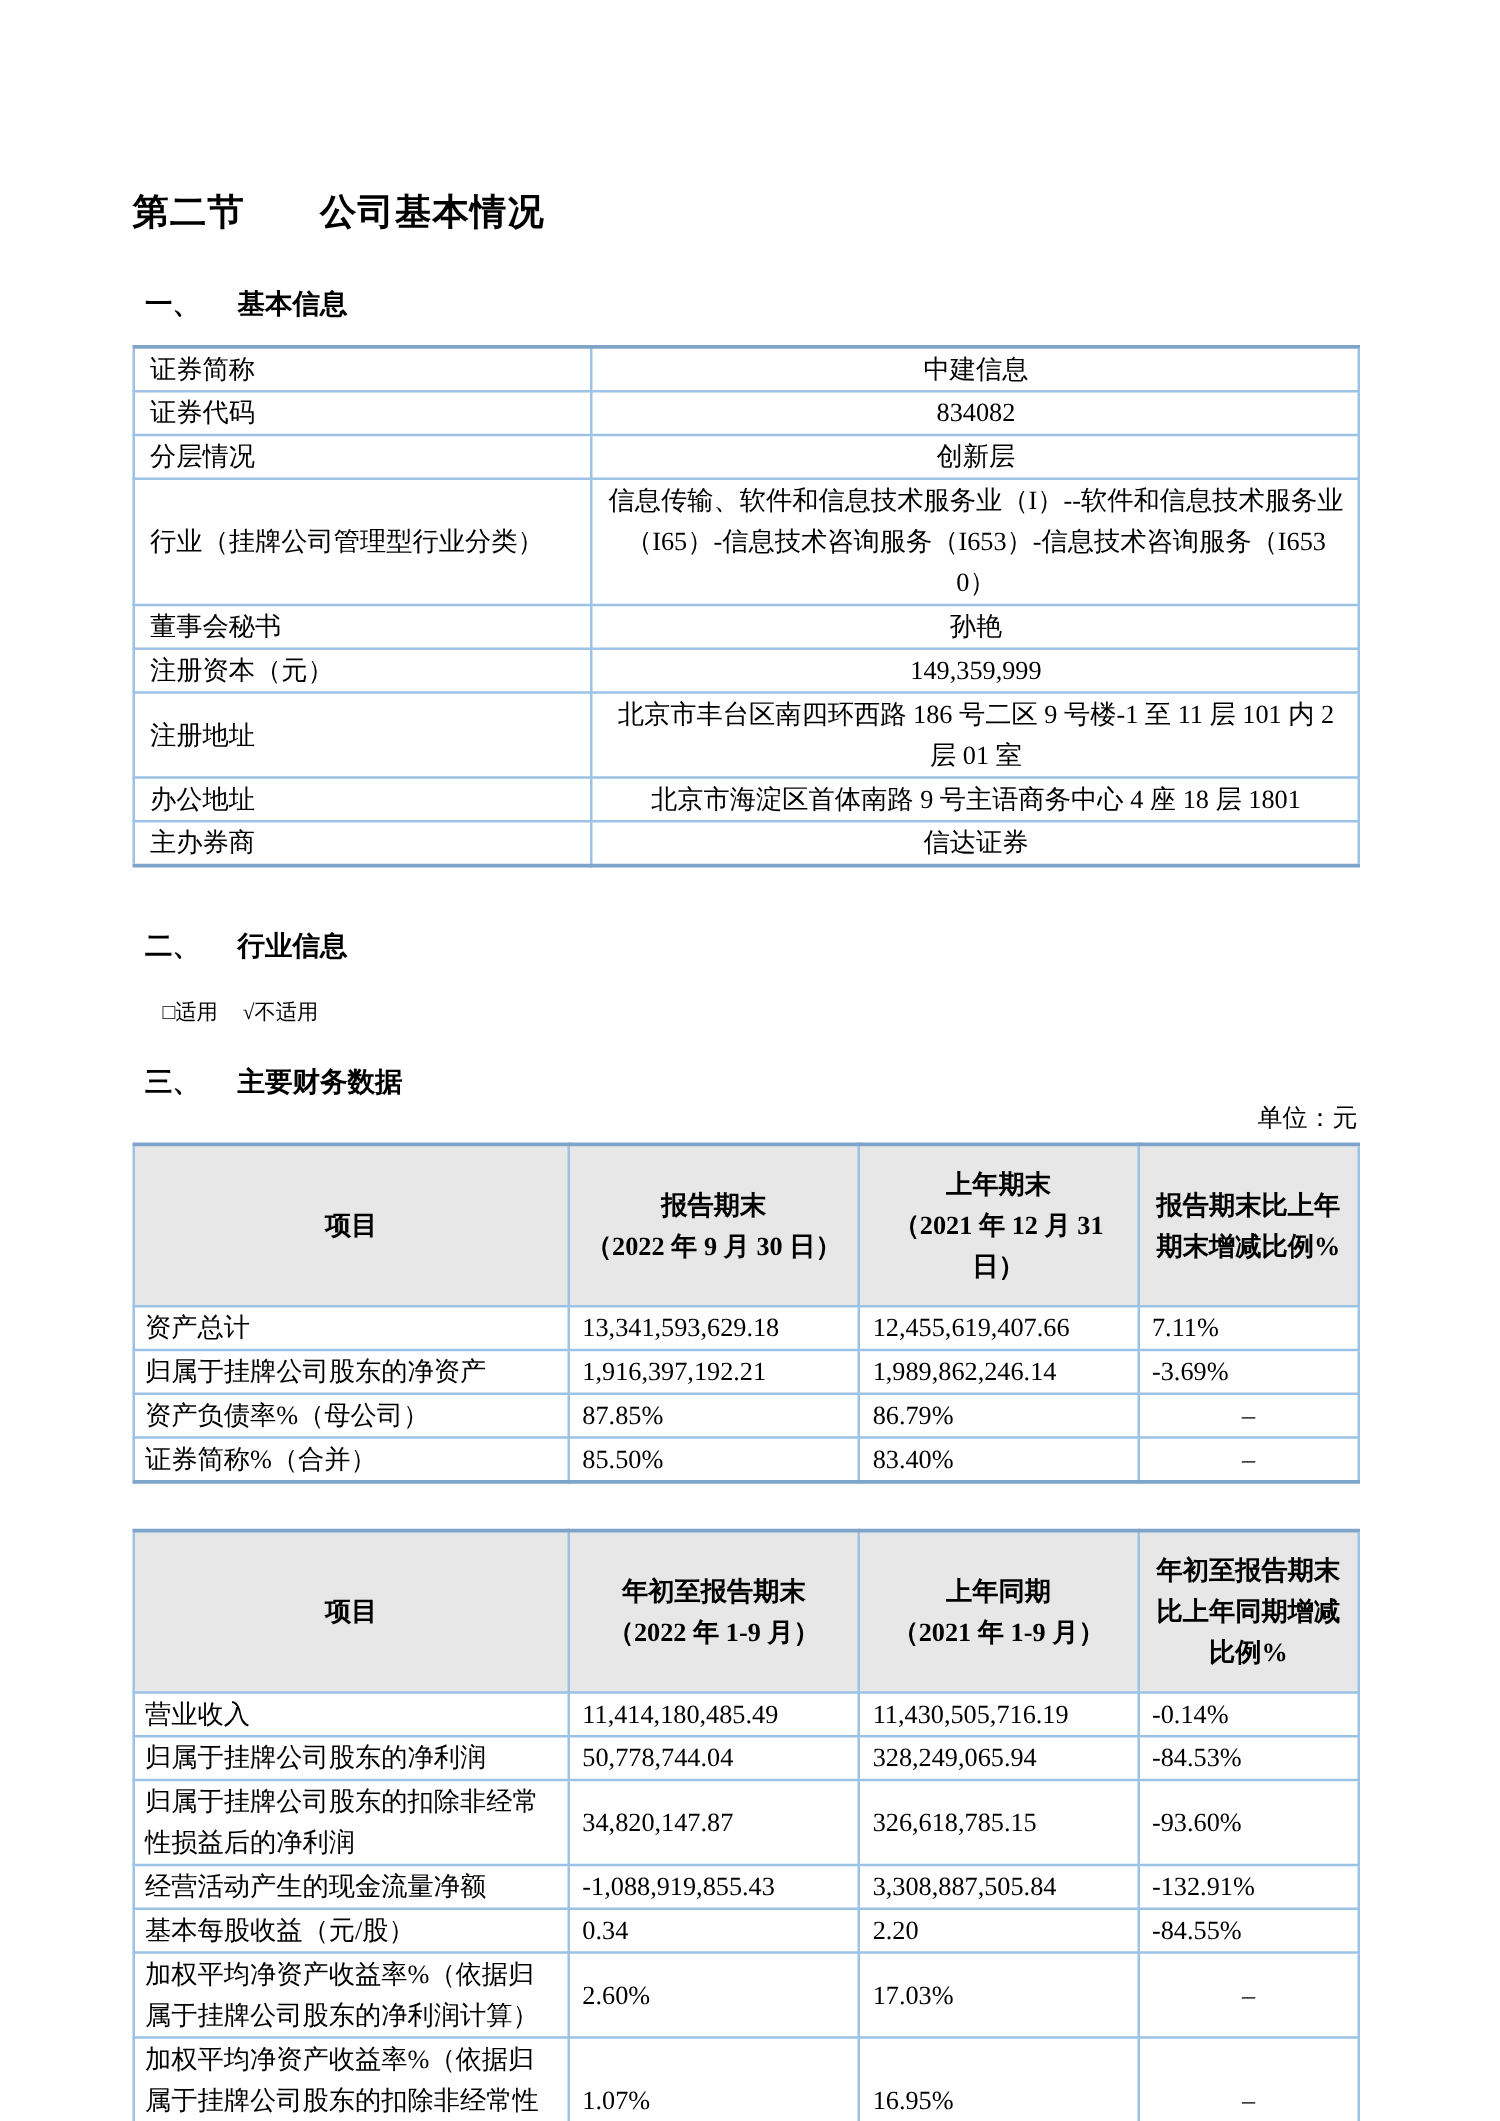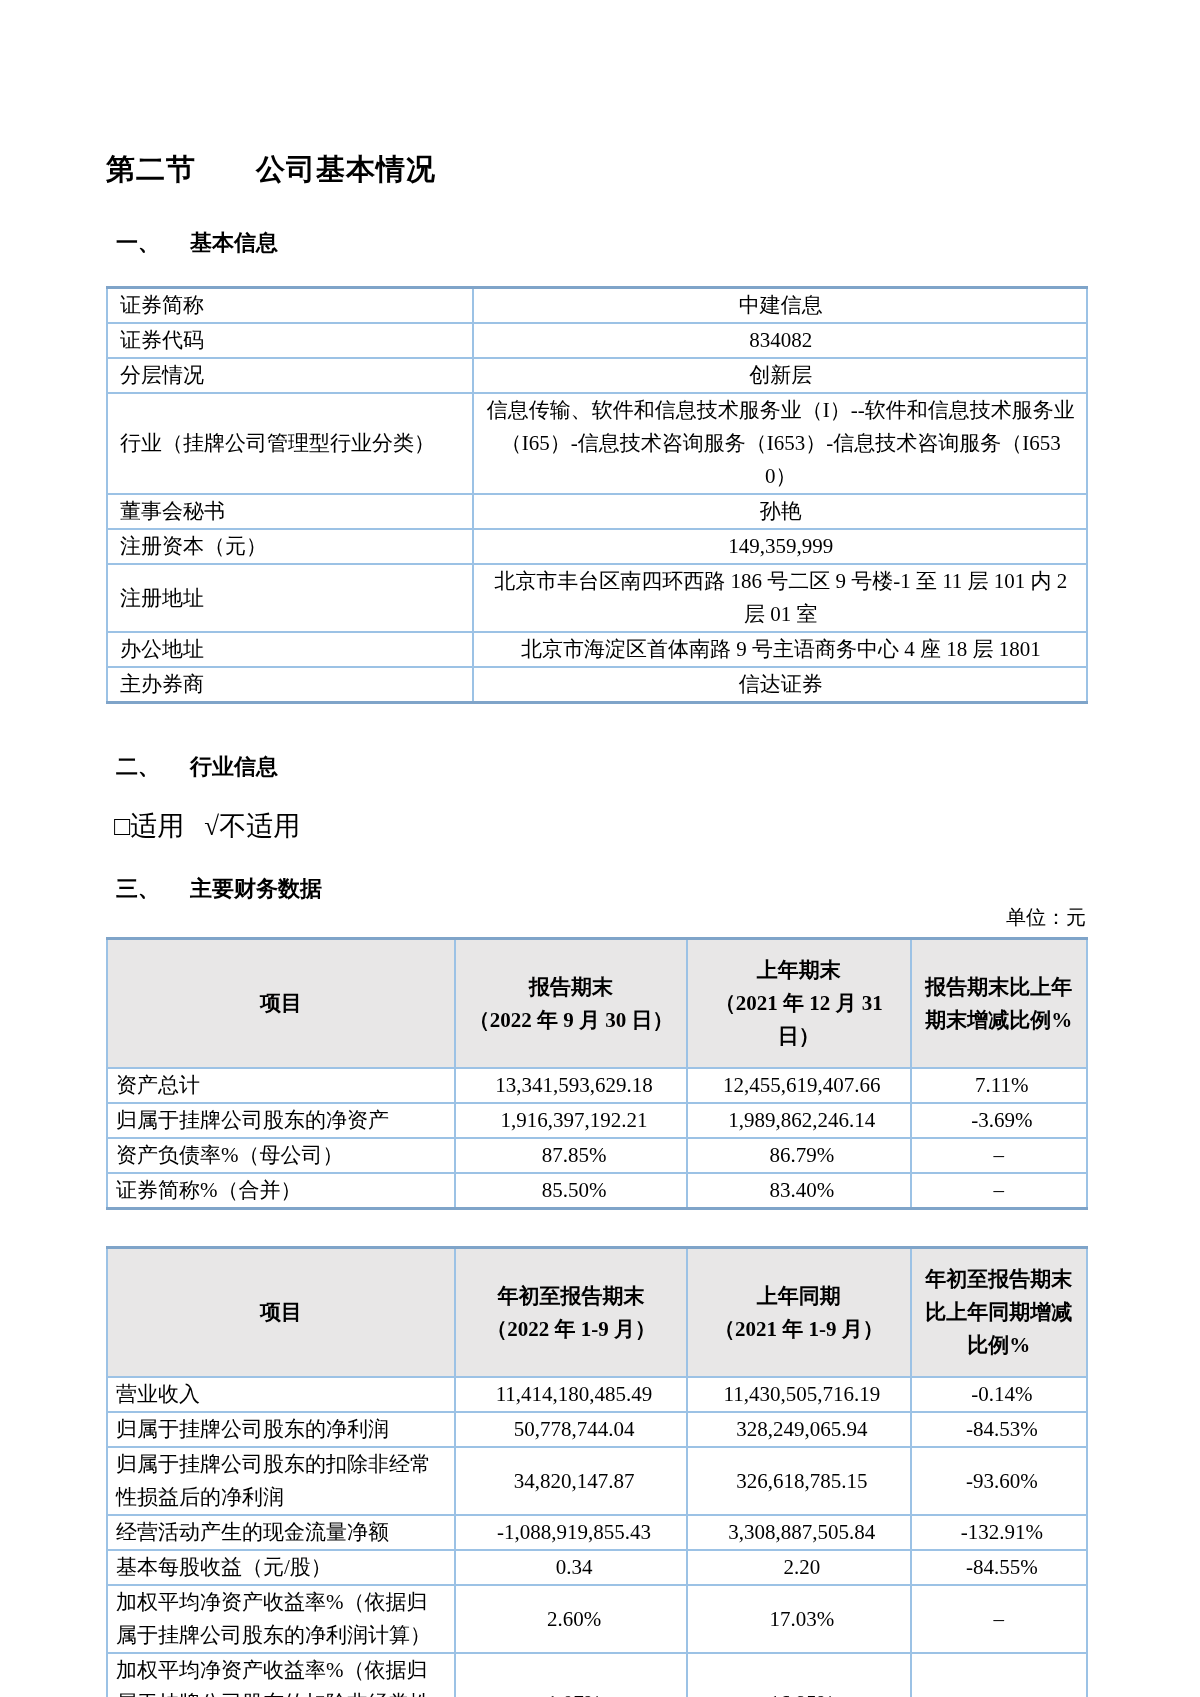--- a/index.html
+++ b/index.html
@@ -29,37 +29,37 @@
   table.blue{
     border-top:3px solid #7fa4c9;
     border-bottom:3px solid #7fa4c9;
   }
   .blue td,.blue th{
     border:2px solid #9cc2e5;
     font-size:21px;line-height:33px;font-weight:normal;
     vertical-align:middle;padding:0 10px;
     word-break:break-all;
   }
-  .basic-table{margin-top:28px;}
+  .basic-table{margin-top:18px;}
   .basic-table td{text-align:left;}
   .basic-table td.lbl{padding-left:12px;}
   .basic-table td.val{padding-left:12px;text-align:center;}
 
   .fin-table th{
     background:#e8e7e7;text-align:center;font-weight:bold;
     white-space:pre-line;padding:14px 4px;
   }
   .fin-table td.item{text-align:left;padding-left:8px;}
-  .fin-table td.num{text-align:center;padding-right:4px;}
+  .fin-table td.num{text-align:left;padding-right:4px;}
   .fin-table td.dash{text-align:center;}
   .fin-table{margin-top:6px;}
   .fin-table-2{margin-top:36px;}
 
   .applicability{
-    margin-top:26px;font-size:27px;display:flex;gap:20px;padding-left:8px;
+    margin-top:26px;font-size:17px;display:flex;gap:20px;padding-left:8px;margin-left:16px;
   }
   .unit-line{
     margin-top:0;text-align:right;font-size:20px;padding-right:2px;
   }
 </style>
 </head>
 <body>
 
 <div class="page">
 

